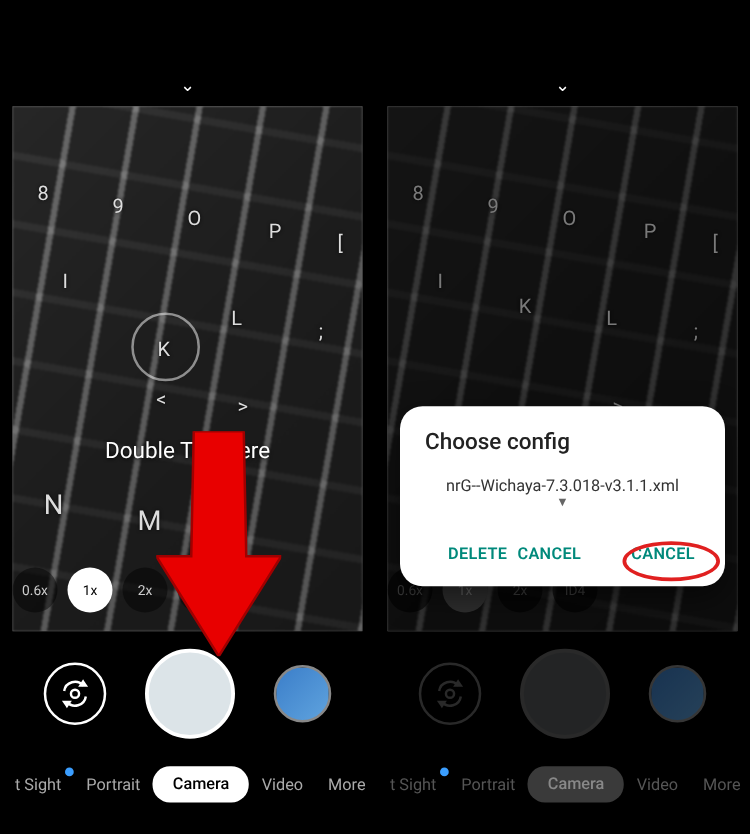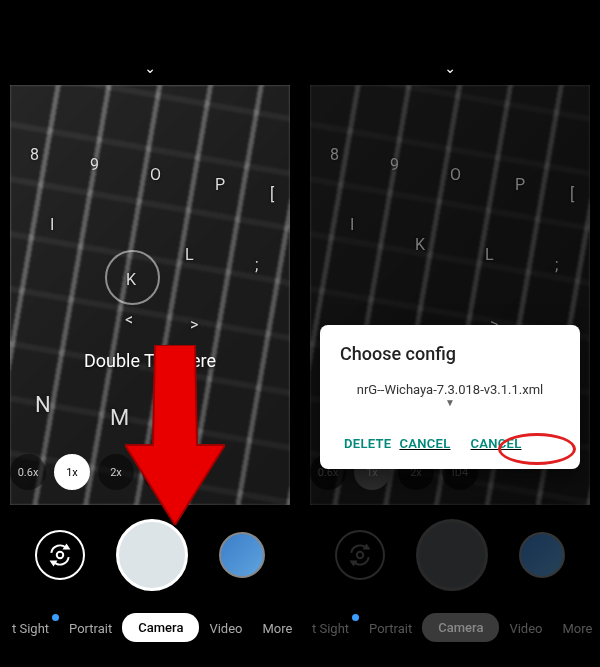--- a/index.html
+++ b/index.html
@@ -28,27 +28,27 @@
   .mode { color: #aaa; font-size: 13px; padding: 6px 10px; border-radius: 14px; position: relative; white-space: nowrap; }
   .mode.active { background: #fff; color: #000; font-weight: 500; padding: 7px 16px; }
   .mode .dot { position: absolute; top: -1px; right: 0px; width: 7px; height: 7px; border-radius: 50%; background: #3b9eff; }
   .arrow-overlay { position: absolute; top: 345px; left: 125px; width: 100px; height: 180px; pointer-events: none; }
   .dimmed .viewfinder::after { content: ''; position: absolute; inset: 0; background: rgba(0,0,0,0.45); }
   .dimmed .controls, .dimmed .shutter, .dimmed .switch-btn { filter: brightness(0.4); }
   .dimmed .modes .mode { color: #555; }
   .dimmed .modes .mode.active { background: #3a3a3a; color: #888; }
   .dimmed .zoom-chip { background: rgba(0,0,0,0.6); color: #666; }
   .dimmed .zoom-chip.active { background: #555; color: #aaa; }
-  .dialog { position: absolute; top: 325px; left: 20px; right: 20px; background: #fff; border-radius: 8px; padding: 18px 20px 12px; box-shadow: 0 8px 24px rgba(0,0,0,0.5); }
+  .dialog { position: absolute; top: 325px; left: 20px; right: 20px; background: #fff; border-radius: 18px; padding: 18px 20px 12px; box-shadow: 0 8px 24px rgba(0,0,0,0.5); }
   .dialog-title { font-size: 18px; color: #222; font-weight: 500; margin-bottom: 18px; }
   .dialog-select { display: flex; justify-content: space-between; align-items: center; font-size: 13px; color: #333; margin-bottom: 22px; flex-direction: column; }
   .dialog-select .caret { color: #666; font-size: 10px; }
-  .dialog-actions { display: flex; justify-content: flex-start; align-items: center; }
+  .dialog-actions { display: flex; justify-content: flex-end; align-items: center; }
   .dialog-btn { color: #00897b; font-weight: 600; font-size: 13px; letter-spacing: 0.3px; padding: 6px 4px; }
-  .dialog-right { display: flex; gap: 12px; align-items: center; text-decoration: underline; }
+  .dialog-right { display: flex; gap: 32px; align-items: center; }
   .restore-circle { position: absolute; bottom: 4px; right: 4px; width: 78px; height: 32px; border: 3px solid #e02020; border-radius: 50%; pointer-events: none; }
 </style>
 </head>
 <body>
 
 <div class="phone">
   <div class="status-bar">
     <div class="dropdown-arrow">⌄</div>
   </div>
   <div class="viewfinder">

